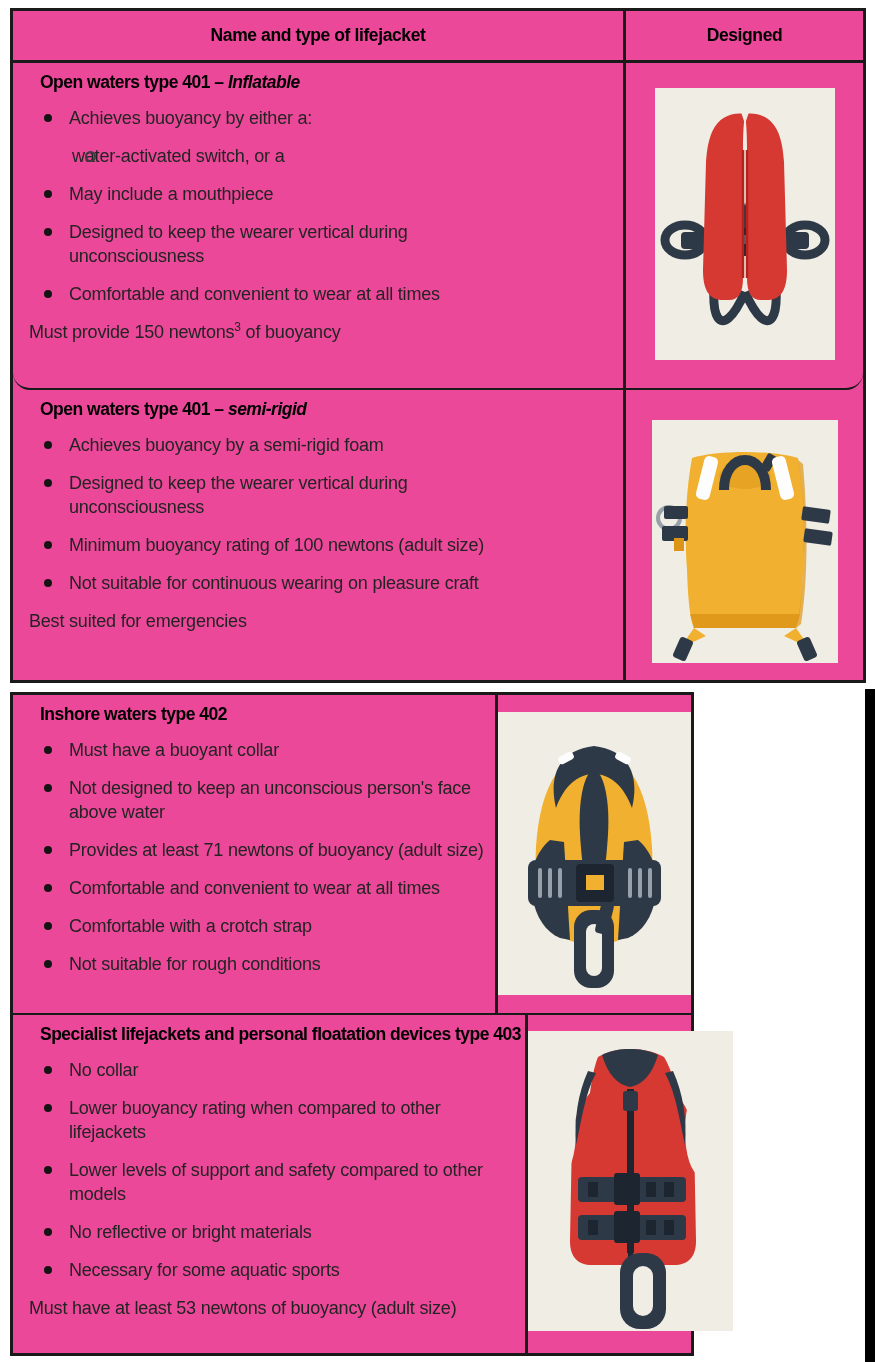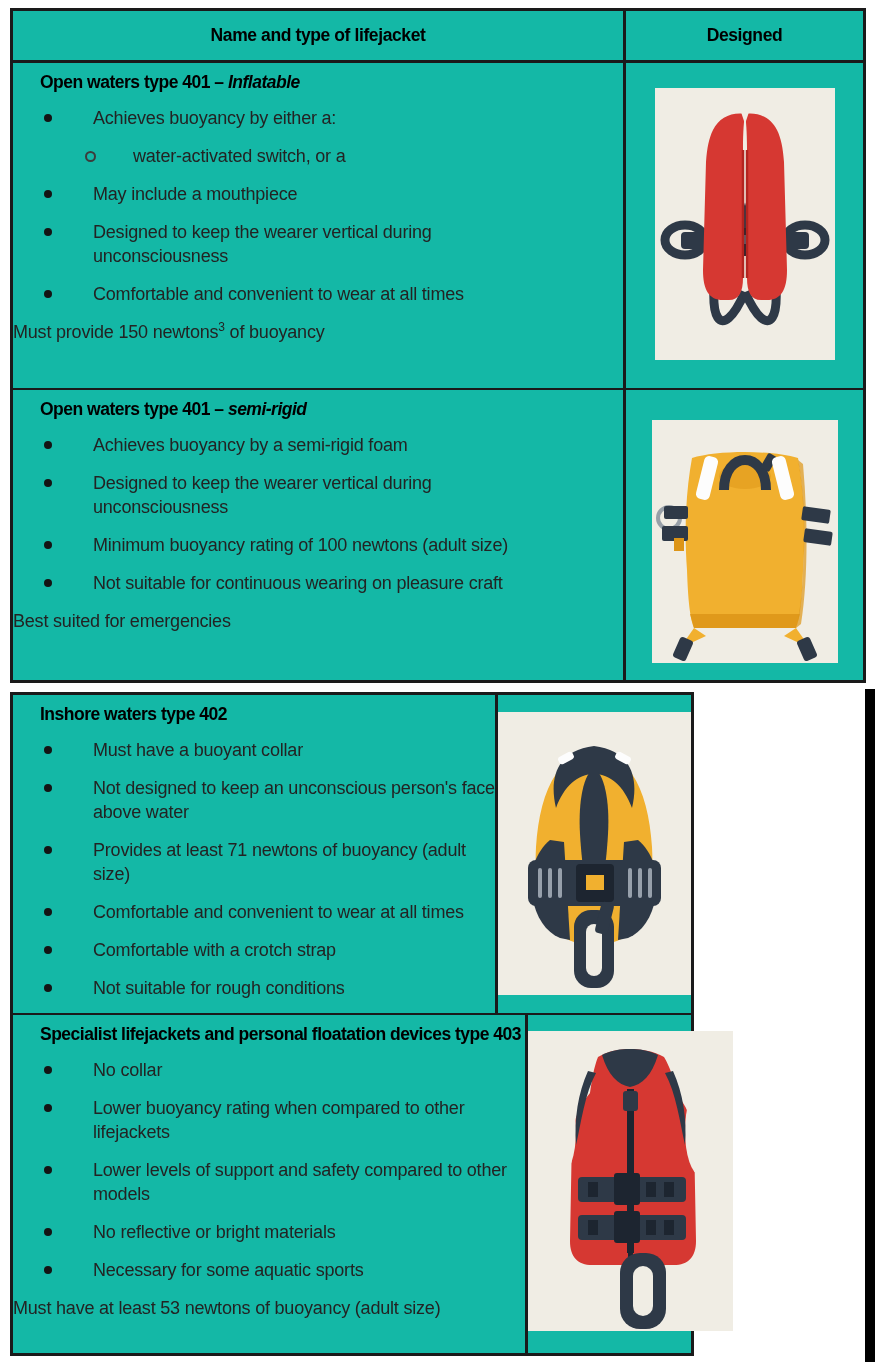--- a/index.html
+++ b/index.html
@@ -10,56 +10,56 @@
     color:#232323;
     position:relative;
     overflow:hidden;
   }
   .page{position:relative;width:875px;height:1362px;background:var(--page-bg,#ffffff);}
   .tbl{
     position:absolute;left:10px;width:856px;
     border:3px solid var(--table-border,#1a1a1a);
     box-sizing:border-box;
     display:flex;flex-direction:column;
-    background:#14b8a6;
+    background:#ec4899;
   }
   .t1{top:8px;height:675px;}
   .t2{top:692px;height:664px;width:684px;}
   .hdr-row{height:49px;display:flex;border-bottom:3px solid var(--table-border,#1a1a1a);}
   .trow{display:flex;box-sizing:border-box;}
   .row-divider{border-bottom:2px solid var(--table-border,#1a1a1a);}
-  .r1{height:327px;}
+  .r1{height:327px;border-radius:17px;}
   .r3{height:320px;}
   .grow{flex:1;}
   .ncol{width:613px;border-right:3px solid var(--table-border,#1a1a1a);box-sizing:border-box;}
   .t2 .ncol{width:606px;}
   .ecol{flex:1;display:flex;justify-content:center;align-items:flex-start;}
   .hdr-cell{display:flex;align-items:center;justify-content:center;
     font-weight:bold;font-size:17.5px;letter-spacing:-0.4px;color:#000;}
   .row-title{
     font-weight:bold;font-size:17.5px;letter-spacing:-0.5px;color:#000;
     padding:9px 4px 0 27px;white-space:nowrap;
   }
   .row-title em{font-style:italic;}
   ul.items{list-style:none;margin:13px 0 0 0;padding:0;}
   ul.items li{
     position:relative;font-size:18px;line-height:24px;letter-spacing:-0.2px;
-    margin-bottom:14px;padding-left:80px;max-width:440px;
+    margin-bottom:14px;padding-left:56px;max-width:440px;
   }
   ul.items li.main::before{
     content:"";position:absolute;left:31px;top:8px;
     width:8px;height:8px;border-radius:50%;background:#141414;
   }
-  ul.items li.sub{padding-left:120px;}
+  ul.items li.sub{padding-left:59px;}
   ul.items li.sub::before{
     content:"";position:absolute;left:72px;top:7px;
     width:7px;height:7px;border-radius:50%;
     border:2px solid #3c3c3c;background:transparent;
   }
-  .row-note{font-size:18px;line-height:24px;letter-spacing:-0.2px;padding-left:0;margin-top:11px;}
+  .row-note{font-size:18px;line-height:24px;letter-spacing:-0.2px;padding-left:16px;margin-top:11px;}
   .row-note sup{font-size:12px;line-height:0;}
   .img-wrap1{padding-top:25px;}
   .img-wrap2{padding-top:30px;}
   .img-wrap3{padding-top:17px;}
   .img-wrap4{padding-top:16px;}
   .edge-strip{position:absolute;left:865px;top:689px;width:10px;height:673px;background:#000;}
   
   .c-bg{fill:var(--illustration-bg,#f0ede4);}
   .c-red{fill:var(--lifejacket-red,#d63832);}
   .c-amber{fill:var(--lifejacket-amber,#f1b02f);}

